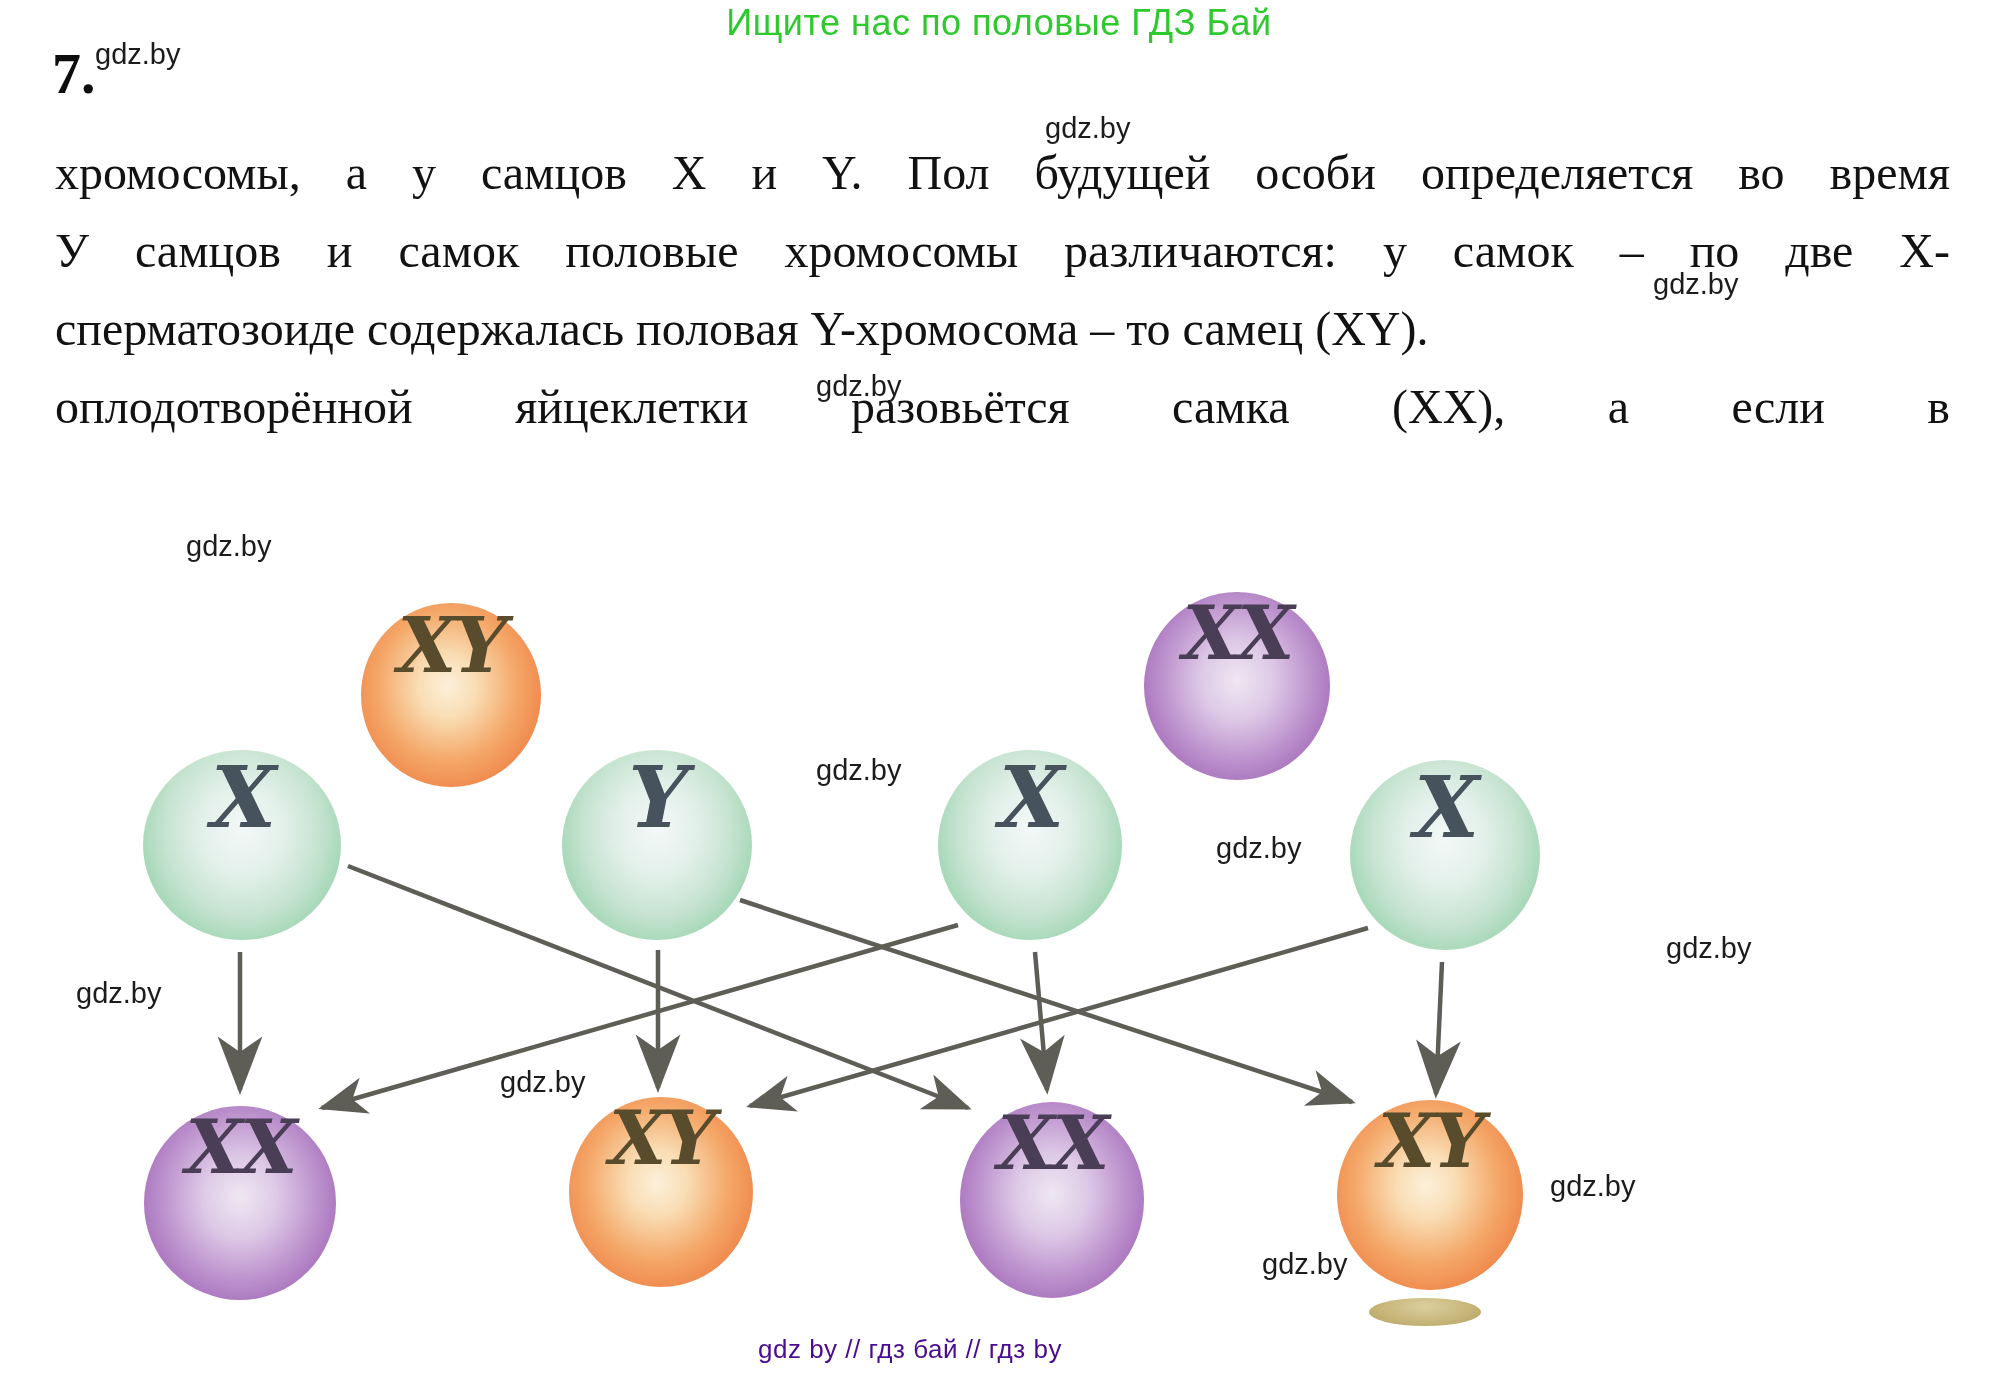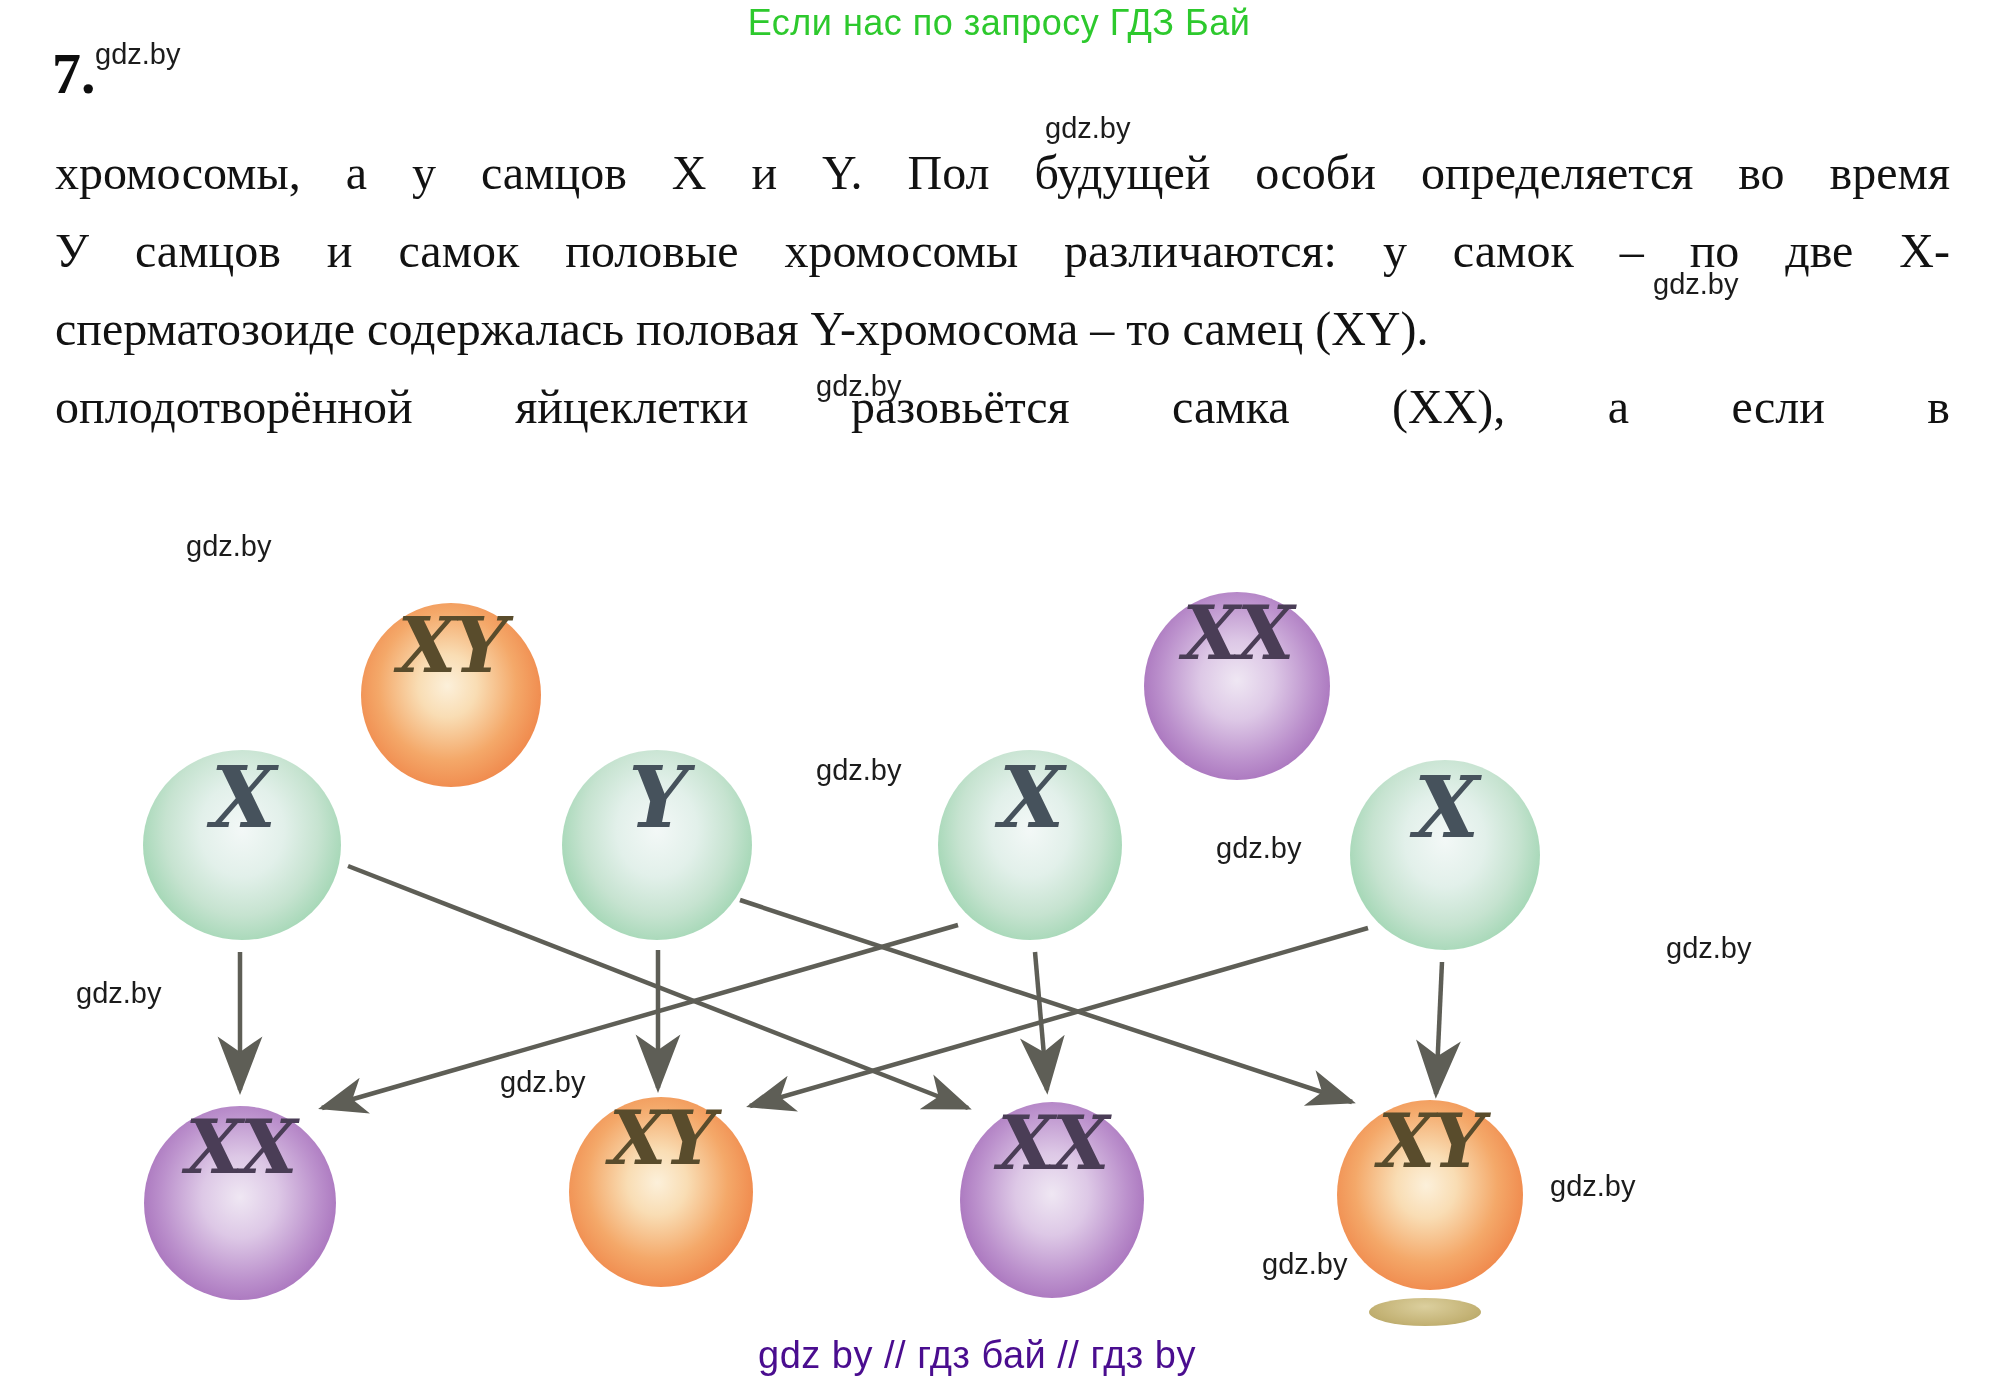--- a/index.html
+++ b/index.html
@@ -30,29 +30,29 @@
       #f3f8f7 0%, #e2f0ea 30%, #c6e3d0 55%, #9ed5b1 78%, #85c99f 100%);color:#46525c;}
   .circle.orange{background:radial-gradient(ellipse at 48% 45%,
       #fcf0da 0%, #f9ddb4 22%, #f4a869 52%, #ef8347 78%, #ec7338 100%);color:#594c2c;}
   .circle.purple{background:radial-gradient(ellipse at 50% 47%,
       #efe7f3 0%, #ddc8e6 28%, #bb90cc 58%, #a168b7 82%, #9459ab 100%);color:#4a3d56;}
   .circle.tan{background:radial-gradient(ellipse at 50% 30%,
       #dbcf9e 0%, #c5b477 60%, #b1a15f 100%);}
 
   .arrows{position:absolute;left:0;top:0;width:1998px;height:1380px;pointer-events:none;}
 
-  .footer{position:absolute;left:758px;top:1334px;font-size:38px;font-weight:500;
+  .footer{position:absolute;left:758px;top:1334px;font-size:26px;font-weight:500;
           letter-spacing:0.5px;white-space:nowrap;}
 </style>
 </head>
 <body>
 
 <div id="page">
 
-  <div class="banner" style="color: rgb(45, 201, 45);">Если нас по запросу ГДЗ Бай</div>
+  <div class="banner" style="color: rgb(45, 201, 45);">Ищите нас по половые ГДЗ Бай</div>
 
   <div class="task-number">7.</div>
 
   <div class="paragraph">
     <div class="p-line">хромосомы, а у самцов X и Y. Пол будущей особи определяется во время</div>
     <div class="p-line">У самцов и самок половые хромосомы различаются: у самок – по две X-</div>
     <div class="p-line last">сперматозоиде содержалась половая Y-хромосома – то самец (XY).</div>
     <div class="p-line">оплодотворённой яйцеклетки разовьётся самка (XX), а если в</div>
   </div>
 

